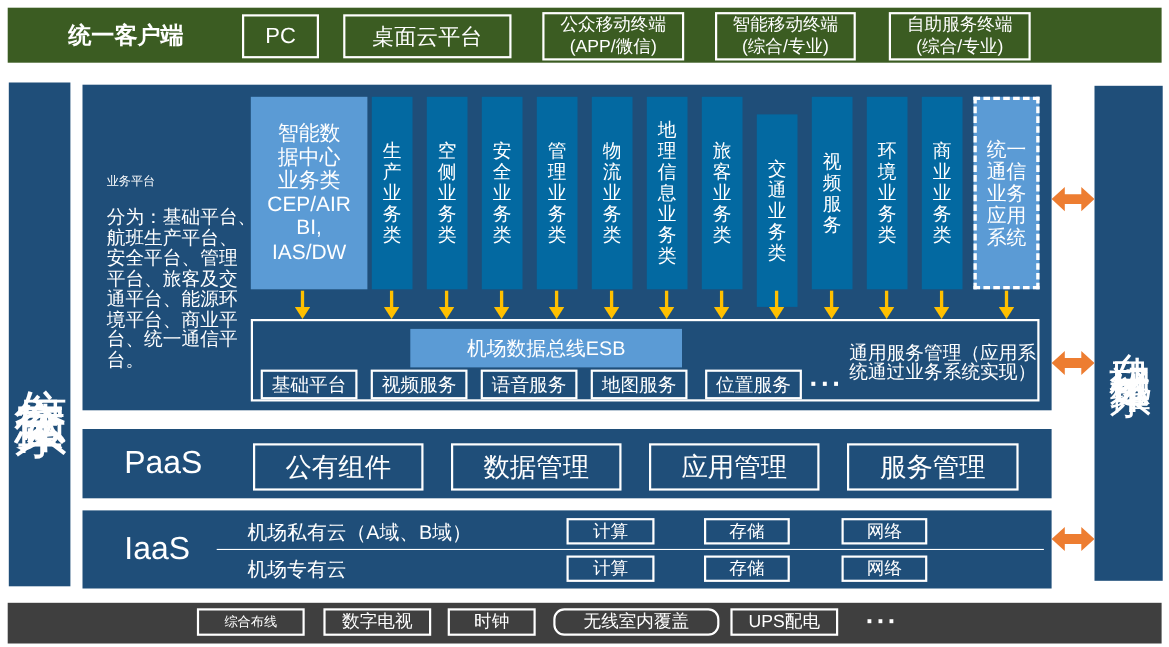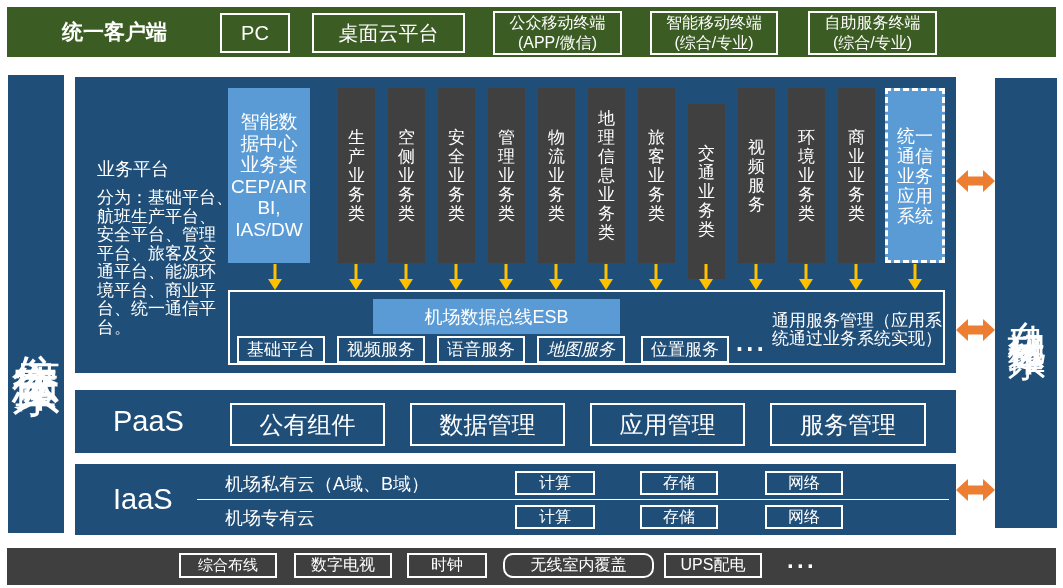--- a/index.html
+++ b/index.html
@@ -4,21 +4,21 @@
 <style>
   * { margin:0; padding:0; box-sizing:border-box; }
   body { width:1063px; height:588px; background:#fff; font-family:"Liberation Sans","DejaVu Sans",sans-serif; }
   .page { position:relative; width:1063px; height:588px; background:#fff; overflow:hidden; }
   .abs { position:absolute; }
   .navy { background:#1F4E79; }
   .flexc { display:flex; align-items:center; justify-content:center; text-align:center; }
   .white { color:#fff; }
   .wbox { border:2px solid #fff; color:#fff; display:flex; align-items:center; justify-content:center; text-align:center; }
   .col { background:#5B9BD5; color:#fff; display:flex; align-items:center; justify-content:center; text-align:center; }
-  .ncol { background:#404040; color:#fff; display:flex; align-items:center; justify-content:center; text-align:center; padding:0 10px; font-size:17px; line-height:19px; width:37px; height:175px; top:11px; }
+  .ncol { background:#0369a1; color:#fff; display:flex; align-items:center; justify-content:center; text-align:center; padding:0 10px; font-size:17px; line-height:19px; width:37px; height:175px; top:11px; }
   .pre { white-space:pre-line; }
   .vtext { writing-mode:vertical-rl; text-orientation:upright; color:#fff; }
 </style>
 </head>
 <body>
 
 <div class="page">
 
   <div class="abs" style="left:7px;top:7px;width:1049px;height:50px;background:#3B5C22;">
     <div class="abs white" style="left:55px;top:0;height:50px;display:flex;align-items:center;font-size:21px;font-weight:600;">统一客户端</div>
@@ -34,31 +34,31 @@
 
   <div class="abs navy flexc" style="left:8px;top:75px;width:56px;height:458px;padding-top:42px;">
     <span class="vtext" style="font-size:48px;letter-spacing:3px;">信息安全体系</span>
   </div>
 
   <div class="abs navy flexc" style="left:995px;top:78px;width:62px;height:450px;">
     <span class="vtext" style="font-size:38px;letter-spacing:3.5px;">自动化运维体系</span>
   </div>
 
   <div class="abs navy" style="left:75px;top:77px;width:881px;height:296px;">
-    <div class="abs white" style="left:22px;top:80px;font-size:18px;">业务平台</div>
+    <div class="abs white" style="left:22px;top:80px;font-size:11px;">业务平台</div>
     <div class="abs white pre" style="left:22px;top:112px;font-size:17px;line-height:18.5px;">分为：基础平台、
 航班生产平台、
 安全平台、管理
 平台、旅客及交
 通平台、能源环
 境平台、商业平
 台、统一通信平
 台。</div>
 
-    <div class="abs col pre" style="left:153px;top:11px;width:82px;height:175px;font-size:19px;line-height:21.5px;">智能数
+    <div class="abs col pre" style="left:153px;top:11px;width:106px;height:175px;font-size:19px;line-height:21.5px;">智能数
 据中心
 业务类
 CEP/AIR
 BI,
 IAS/DW</div>
     <div class="abs ncol" style="left:263px;">生产业务类</div>
     <div class="abs ncol" style="left:313px;">空侧业务类</div>
     <div class="abs ncol" style="left:363px;">安全业务类</div>
     <div class="abs ncol" style="left:413px;">管理业务类</div>
     <div class="abs ncol" style="left:463px;">物流业务类</div>
@@ -125,21 +125,21 @@
     <svg class="abs" style="left:833px;top:187px;" width="14" height="26">
         <rect x="5.5" y="0" width="3" height="16" fill="#FFC000"></rect>
         <polygon points="0,15 14,15 7,26" fill="#FFC000"></polygon>
       </svg>
 
     <div class="abs" style="left:153px;top:213px;width:717px;height:75px;border:2px solid #fff;">
       <div class="abs col" style="left:143px;top:7px;width:247px;height:35px;font-size:18px;">机场数据总线ESB</div>
       <div class="abs wbox" style="left:7px;top:44px;width:88px;height:27px;font-size:17px;">基础平台</div>
       <div class="abs wbox" style="left:107px;top:44px;width:88px;height:27px;font-size:17px;">视频服务</div>
       <div class="abs wbox" style="left:207px;top:44px;width:88px;height:27px;font-size:17px;">语音服务</div>
-      <div class="abs wbox" style="left:307px;top:44px;width:88px;height:27px;font-size:17px;font-style:italic;">地图服务</div>
+      <div class="abs wbox" style="left:307px;top:44px;width:88px;height:27px;font-size:17px;">地图服务</div>
       <div class="abs wbox" style="left:411px;top:44px;width:88px;height:27px;font-size:17px;">位置服务</div>
       <div class="abs white flexc" style="left:506px;top:44px;height:27px;font-size:25px;font-weight:bold;letter-spacing:2px;">···</div>
       <div class="abs white pre" style="left:542px;top:20px;font-size:17px;line-height:18px;">通用服务管理（应用系
 统通过业务系统实现）</div>
     </div>
   </div>
 
   <div class="abs navy" style="left:75px;top:390px;width:881px;height:63px;">
     <div class="abs white" style="left:38px;top:0;height:63px;display:flex;align-items:center;font-size:29px;">PaaS</div>
     <div class="abs wbox" style="left:155px;top:13px;width:155px;height:43px;font-size:24px;">公有组件</div>
@@ -155,21 +155,21 @@
     <div class="abs wbox" style="left:565px;top:7px;width:78px;height:24px;font-size:16px;">存储</div>
     <div class="abs wbox" style="left:690px;top:7px;width:78px;height:24px;font-size:16px;">网络</div>
     <div class="abs" style="left:122px;top:35px;width:752px;height:1px;background:#fff;"></div>
     <div class="abs white" style="left:150px;top:42px;font-size:18px;">机场专有云</div>
     <div class="abs wbox" style="left:440px;top:41px;width:80px;height:24px;font-size:16px;">计算</div>
     <div class="abs wbox" style="left:565px;top:41px;width:78px;height:24px;font-size:16px;">存储</div>
     <div class="abs wbox" style="left:690px;top:41px;width:78px;height:24px;font-size:16px;">网络</div>
   </div>
 
   <div class="abs" style="left:7px;top:548px;width:1049px;height:37px;background:#3F3F3F;">
-    <div class="abs wbox" style="left:172px;top:5px;width:98px;height:25px;font-size:15px;">综合布线</div>
+    <div class="abs wbox" style="left:172px;top:5px;width:98px;height:25px;font-size:12px;">综合布线</div>
     <div class="abs wbox" style="left:287px;top:5px;width:98px;height:25px;font-size:16px;">数字电视</div>
     <div class="abs wbox" style="left:400px;top:5px;width:80px;height:25px;font-size:16px;">时钟</div>
     <div class="abs wbox" style="left:496px;top:5px;width:151px;height:25px;font-size:16px;border-radius:10px;">无线室内覆盖</div>
     <div class="abs wbox" style="left:657px;top:5px;width:98px;height:25px;font-size:16px;">UPS配电</div>
     <div class="abs white flexc" style="left:780px;top:5px;height:25px;font-size:24px;font-weight:bold;letter-spacing:2px;">···</div>
   </div>
 
   <svg class="abs" style="left:956px;top:167px;" width="39" height="28" viewBox="0 0 39 28">
       <polygon points="0,14 12,3 12,9.5 27,9.5 27,3 39,14 27,25 27,18.5 12,18.5 12,25" fill="#ED7D31"></polygon>
     </svg>

